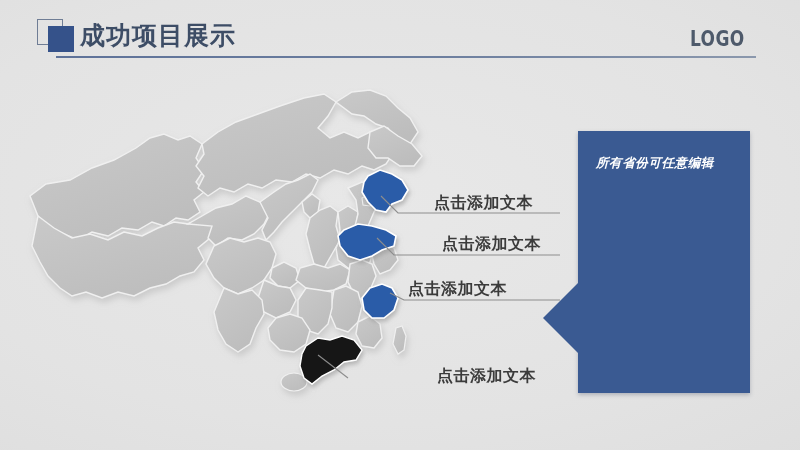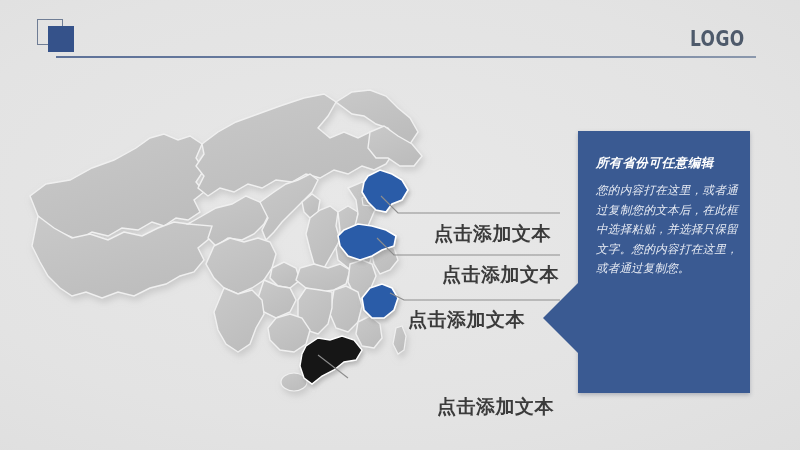--- a/index.html
+++ b/index.html
@@ -72,26 +72,25 @@
   #map-wrap {
     position: absolute;
     left: 18px; top: 88px;
     width: 430px; height: 336px;
   }
   #map-svg { display: block; width: 430px; height: 336px; }
 
   
   .callout-label {
     position: absolute;
-    font-size: 19px;
+    font-size: 16px;
     color: #3b3b3b;
     font-weight: bold;
     white-space: nowrap;
     letter-spacing: 0.5px;
-    margin-top: 28px;
   }
   #leader-svg {
     position: absolute;
     left: 0; top: 0;
     width: 800px; height: 450px;
     pointer-events: none;
   }
 
   
   #info-panel {
@@ -132,20 +131,21 @@
   }
 </style>
 </head>
 <body>
 
 <div id="slide">
 
   <div id="header">
     <div class="deco-square-outline"></div>
     <div class="deco-square-filled"></div>
+    <div id="slide-title">成功项目展示</div>
     <div id="logo-text">LOGO</div>
     <div id="header-rule"></div>
   </div>
 
   <div id="map-wrap">
     <svg id="map-svg" viewBox="0 0 430 336" xmlns="http://www.w3.org/2000/svg">
       <defs>
         <filter id="prov-shadow" x="-40%" y="-40%" width="190%" height="190%">
           <feDropShadow dx="1.5" dy="3" stdDeviation="2.2" flood-color="#8e8e8e" flood-opacity="0.55"></feDropShadow>
         </filter>
@@ -234,16 +234,15 @@
   </svg>
 
   <div class="callout-label" style="left:434px; top:193px;">点击添加文本</div>
   <div class="callout-label" style="left:442px; top:234px;">点击添加文本</div>
   <div class="callout-label" style="left:408px; top:279px;">点击添加文本</div>
   <div class="callout-label" style="left:437px; top:366px;">点击添加文本</div>
 
   <div id="info-panel">
     <div id="info-panel-notch"></div>
     <div id="panel-heading">所有省份可任意编辑</div>
-    <div id="panel-body">您的内容打在这里，或者通过复制您的文本后，在此框中选择粘贴，并选择只保留文字。您的内容打在这里，或者通过复制您。</div>
   </div>
 
 </div>
 
 </body></html>

